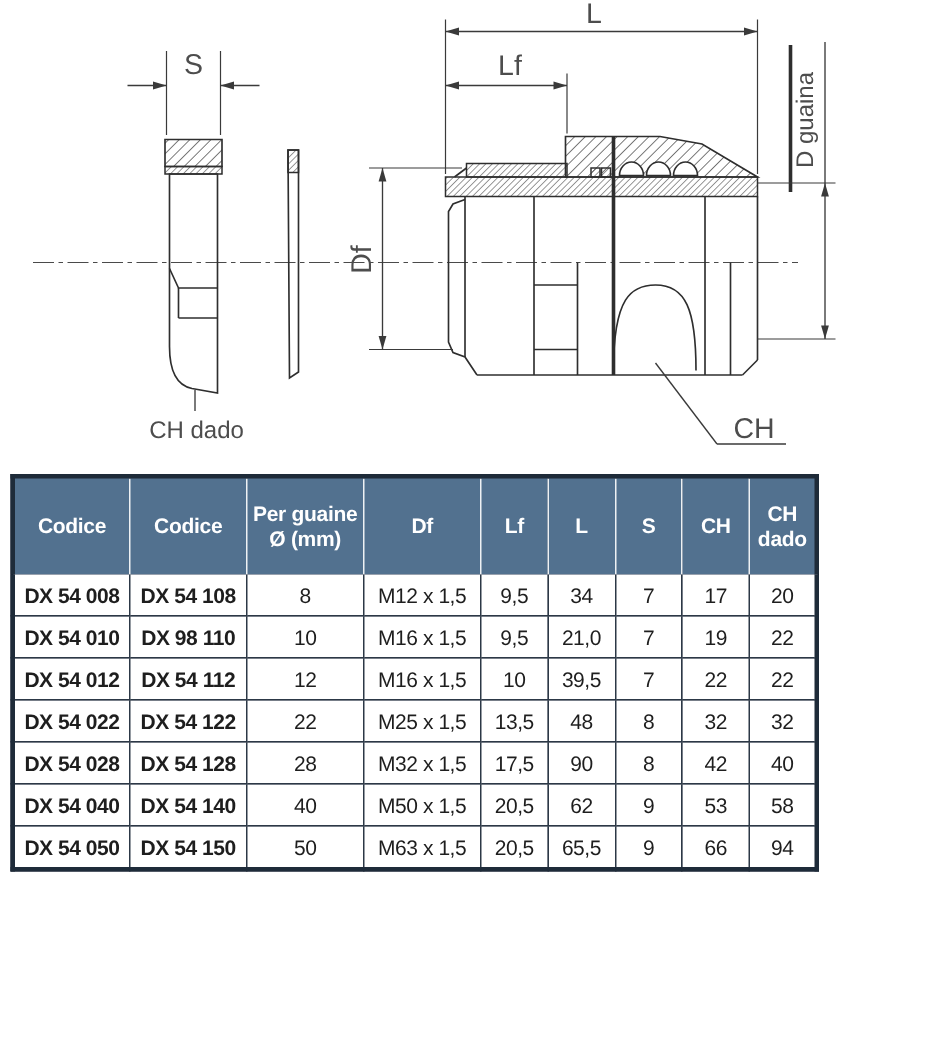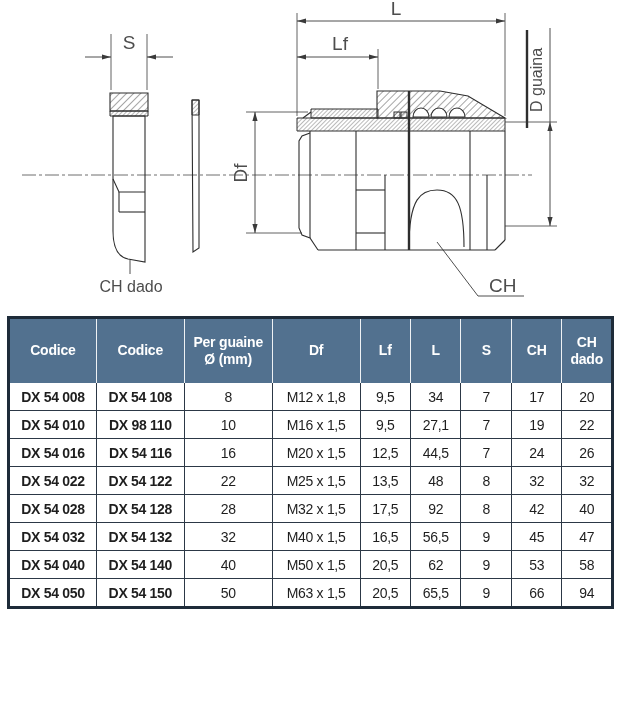--- a/index.html
+++ b/index.html
@@ -2,21 +2,21 @@
 <html><head>
 <meta charset="utf-8">
 <style>
   html,body{margin:0;padding:0;background:#fff;}
   body{width:621px;height:705px;font-family:"Liberation Sans",sans-serif;}
   .page{width:621px;height:705px;background:#fff;overflow:hidden;}
   .drawing{width:621px;height:312px;}
   .drawing svg{display:block;}
 
   .table-wrap{margin:4px 7px 0 7px;}
-  table.spec{width:607px;border-collapse:collapse;table-layout:fixed;
+  table.spec{width:539px;border-collapse:collapse;table-layout:fixed;
     border:3px solid #1e2b39;background:#0f172a;}
   col.w-wide{width:14.55%;}
   col.w-narrow{width:8.36%;}
   thead th{background:#52718f;color:#ffffff;font-weight:bold;font-size:14px;
     letter-spacing:-0.2px;height:60px;line-height:1.25;padding:2px 3px;
     border-right:1.5px solid rgba(255,255,255,0.9);vertical-align:middle;}
   thead th:last-child{border-right:none;}
   tbody td{border:1.5px solid #2c3846;text-align:center;font-size:14px;
     color:#1e1e1e;height:27px;padding:0 2px;letter-spacing:-0.3px;
     background:#fff;white-space:nowrap;}
@@ -183,81 +183,70 @@
             <th>S</th>
             <th>CH</th>
             <th>CH dado</th>
           </tr>
       </thead>
       <tbody>
           <tr>
             <td class="code">DX 54 008</td>
             <td class="code">DX 54 108</td>
             <td class="">8</td>
-            <td class="">M12 x 1,8</td>
+            <td class="">M12 x 1,5</td>
             <td class="">9,5</td>
             <td class="">34</td>
             <td class="">7</td>
             <td class="">17</td>
             <td class="">20</td>
           </tr>
           <tr>
             <td class="code">DX 54 010</td>
             <td class="code">DX 98 110</td>
             <td class="">10</td>
             <td class="">M16 x 1,5</td>
             <td class="">9,5</td>
-            <td class="">27,1</td>
+            <td class="">21,0</td>
             <td class="">7</td>
             <td class="">19</td>
             <td class="">22</td>
           </tr>
           <tr>
-            <td class="code">DX 54 016</td>
-            <td class="code">DX 54 116</td>
-            <td class="">16</td>
-            <td class="">M20 x 1,5</td>
-            <td class="">12,5</td>
-            <td class="">44,5</td>
+            <td class="code">DX 54 012</td>
+            <td class="code">DX 54 112</td>
+            <td class="">12</td>
+            <td class="">M16 x 1,5</td>
+            <td class="">10</td>
+            <td class="">39,5</td>
             <td class="">7</td>
-            <td class="">24</td>
-            <td class="">26</td>
+            <td class="">22</td>
+            <td class="">22</td>
           </tr>
           <tr>
             <td class="code">DX 54 022</td>
             <td class="code">DX 54 122</td>
             <td class="">22</td>
             <td class="">M25 x 1,5</td>
             <td class="">13,5</td>
             <td class="">48</td>
             <td class="">8</td>
             <td class="">32</td>
             <td class="">32</td>
           </tr>
           <tr>
             <td class="code">DX 54 028</td>
             <td class="code">DX 54 128</td>
             <td class="">28</td>
             <td class="">M32 x 1,5</td>
             <td class="">17,5</td>
-            <td class="">92</td>
+            <td class="">90</td>
             <td class="">8</td>
             <td class="">42</td>
             <td class="">40</td>
-          </tr>
-          <tr>
-            <td class="code">DX 54 032</td>
-            <td class="code">DX 54 132</td>
-            <td class="">32</td>
-            <td class="">M40 x 1,5</td>
-            <td class="">16,5</td>
-            <td class="">56,5</td>
-            <td class="">9</td>
-            <td class="">45</td>
-            <td class="">47</td>
           </tr>
           <tr>
             <td class="code">DX 54 040</td>
             <td class="code">DX 54 140</td>
             <td class="">40</td>
             <td class="">M50 x 1,5</td>
             <td class="">20,5</td>
             <td class="">62</td>
             <td class="">9</td>
             <td class="">53</td>

